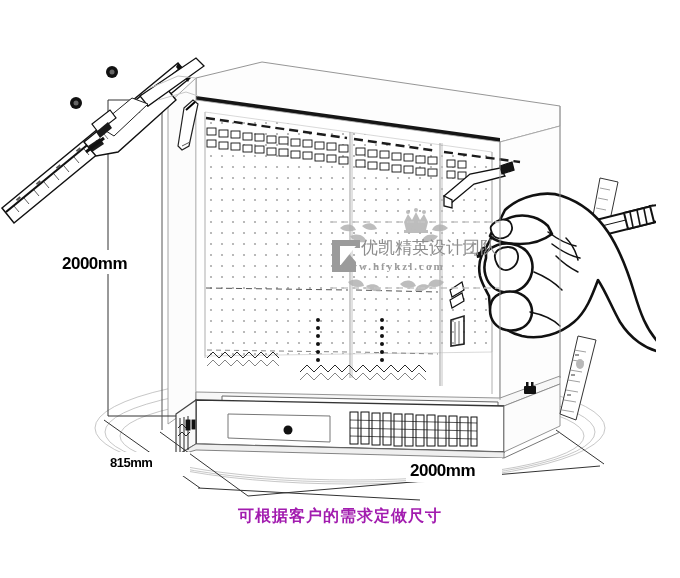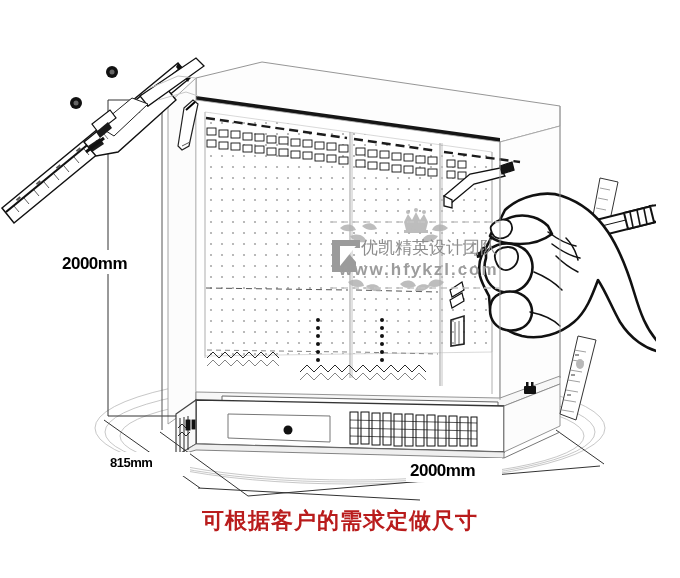--- a/index.html
+++ b/index.html
@@ -48,23 +48,23 @@
     top: 461px;
     font-size: 17px;
     font-weight: 700;
   }
   #note-text {
     position: absolute;
     left: 0;
     top: 506px;
     width: 680px;
     text-align: center;
-    font-size: 22px;
+    font-size: 16px;
     font-weight: 700;
-    color: #b91c1c;
+    color: #a21caf;
     letter-spacing: 1px;
     font-family: "DejaVu Sans", "Liberation Sans", sans-serif;
   }
   #watermark {
     position: absolute;
     left: 325px;
     top: 214px;
     width: 180px;
     height: 80px;
     pointer-events: none;
@@ -77,26 +77,26 @@
     font-weight: 400;
     color: #8d8d8d;
     letter-spacing: 0px;
     white-space: nowrap;
     font-family: "DejaVu Sans", "Liberation Sans", sans-serif;
   }
   #wm-url {
     position: absolute;
     left: 14px;
     top: 46px;
-    font-size: 17px;
+    font-size: 11px;
     font-weight: 700;
     color: #9c9c9c;
     letter-spacing: 2px;
     white-space: nowrap;
-    font-family: Liberation Sans, sans-serif;
+    font-family: Liberation Serif, serif;
   }
 </style>
 </head>
 <body>
 
 <div id="stage">
 
   <svg id="art" viewBox="0 0 680 578" xmlns="http://www.w3.org/2000/svg">
     <defs>
       <pattern id="pegholes" x="0" y="0" width="11" height="11" patternUnits="userSpaceOnUse">

